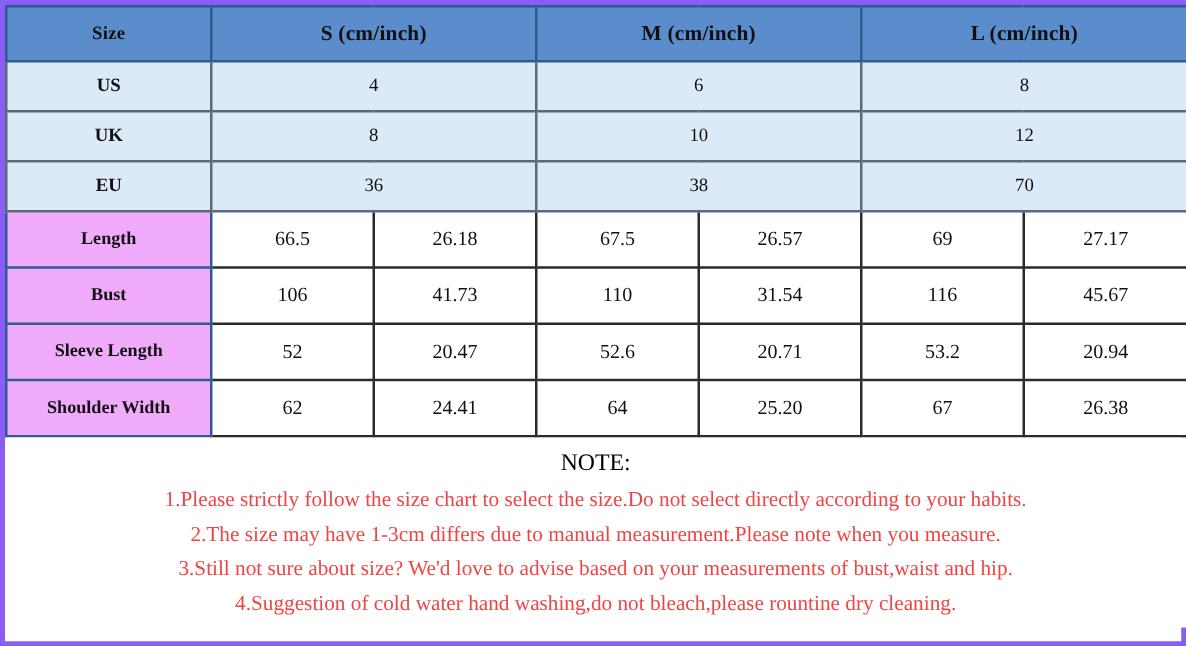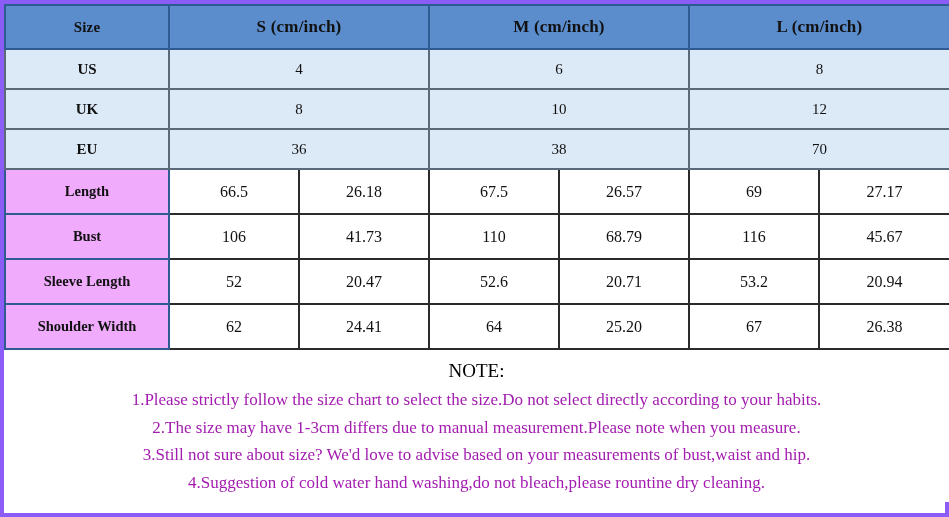--- a/index.html
+++ b/index.html
@@ -79,21 +79,21 @@
     background: #ffffff;
   }
   .note-title {
     color: #000000;
     font-size: 19px;
     line-height: 24px;
     font-family: "Liberation Serif", "DejaVu Serif", serif;
     margin-bottom: 3px;
   }
   .note-line {
-    color: #a21caf;
+    color: #ef4444;
     font-size: 17px;
     line-height: 27.5px;
     font-family: "Liberation Serif", "DejaVu Serif", serif;
     white-space: nowrap;
   }
 </style>
 </head>
 <body>
 
 <div class="chart-wrap">
@@ -146,21 +146,21 @@
         <td>26.57</td>
         <td>69</td>
         <td>27.17</td>
       </tr>
 
       <tr class="meas-row">
         <td class="row-label">Bust</td>
         <td>106</td>
         <td>41.73</td>
         <td>110</td>
-        <td>68.79</td>
+        <td>31.54</td>
         <td>116</td>
         <td>45.67</td>
       </tr>
 
       <tr class="meas-row">
         <td class="row-label">Sleeve Length</td>
         <td>52</td>
         <td>20.47</td>
         <td>52.6</td>
         <td>20.71</td>

